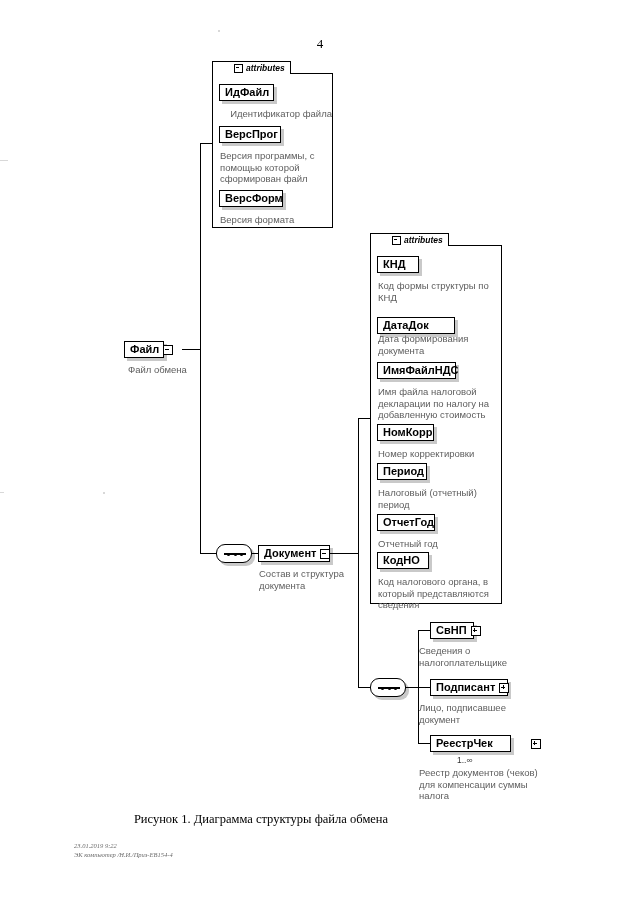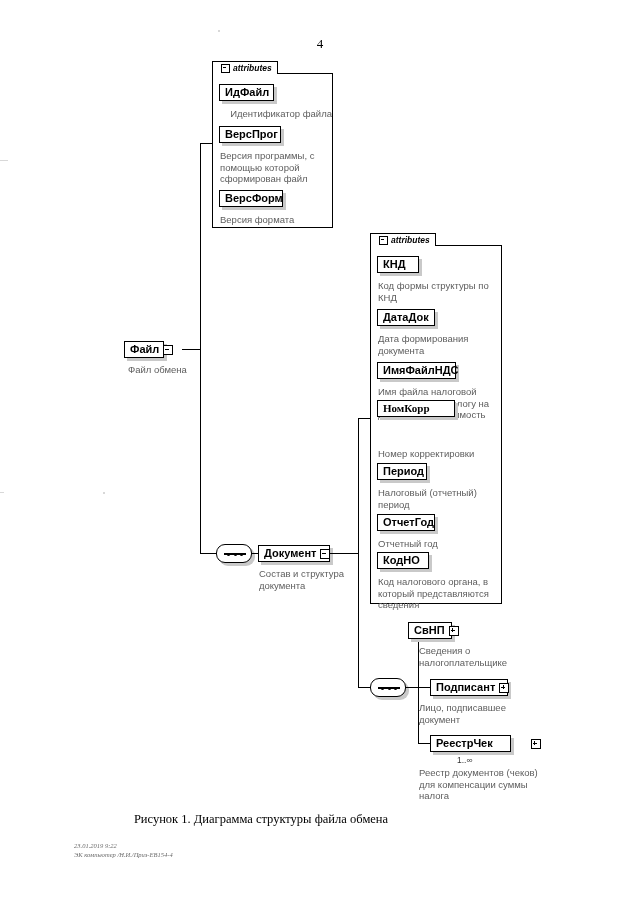--- a/index.html
+++ b/index.html
@@ -71,21 +71,21 @@
   .attrtab{
     position:absolute;
     top:-13px;left:-1px;
     height:13px;
     border:1.2px solid #000;
     border-bottom:none;
     background:#fff;
     font-size:8.5px;
     font-style:italic;
     font-weight:bold;
-    padding:0 5px 0 8px;
+    padding:0 5px 0 21px;
     display:flex;align-items:center;gap:3px;
     box-sizing:border-box;
     font-family:"Liberation Sans", sans-serif;
   }
   .minibox{
     display:inline-block;width:7px;height:7px;border:1px solid #000;position:relative;background:#fff;flex:none;
   }
   .minibox::before{content:"";position:absolute;left:1px;top:2.5px;width:3px;height:1px;background:#000;}
 
   
@@ -210,34 +210,34 @@
       <span>attributes</span>
     </div>
   </div>
 
   <div class="node" style="left:377px;top:256px;width:42px;">
     <span class="lbl">КНД</span>
   </div>
   <div class="desc" style="left:378px;top:280px;width:122px;">Код формы структуры по
 КНД</div>
 
-  <div class="node" style="left:377px;top:309px;width:58px;">
+  <div class="node" style="left:377px;top:317px;width:78px;">
     <span class="lbl">ДатаДок</span>
   </div>
   <div class="desc" style="left:378px;top:333px;width:122px;">Дата формирования
 документа</div>
 
   <div class="node" style="left:377px;top:362px;width:79px;">
     <span class="lbl">ИмяФайлНДС</span>
   </div>
   <div class="desc" style="left:378px;top:386px;width:126px;">Имя файла налоговой
 декларации по налогу на
 добавленную стоимость</div>
 
-  <div class="node" style="left:377px;top:400px;width:78px;font-family:Liberation Serif, serif;">
+  <div class="node" style="left:377px;top:424px;width:57px;">
     <span class="lbl">НомКорр</span>
   </div>
   <div class="desc" style="left:378px;top:448px;width:122px;">Номер корректировки</div>
 
   <div class="node" style="left:377px;top:463px;width:50px;">
     <span class="lbl">Период</span>
   </div>
   <div class="desc" style="left:378px;top:487px;width:122px;">Налоговый (отчетный)
 период</div>
 
@@ -260,21 +260,21 @@
         <i></i>
       </span>
   </div>
   <div class="line hline" style="left:406px;top:687px;width:12px;"></div>
 
   <div class="line vline" style="left:418px;top:630px;height:113px;"></div>
   <div class="line hline" style="left:418px;top:630px;width:12px;"></div>
   <div class="line hline" style="left:418px;top:687px;width:12px;"></div>
   <div class="line hline" style="left:418px;top:743px;width:12px;"></div>
 
-  <div class="node" style="left:408px;top:622px;width:44px;">
+  <div class="node" style="left:430px;top:622px;width:44px;">
     <span class="lbl">СвНП</span>
     <span class="exp plus"></span>
   </div>
   <div class="desc" style="left:419px;top:645px;width:130px;">Сведения о
 налогоплательщике</div>
 
   <div class="node" style="left:430px;top:679px;width:78px;">
     <span class="lbl">Подписант</span>
     <span class="exp plus"></span>
   </div>

